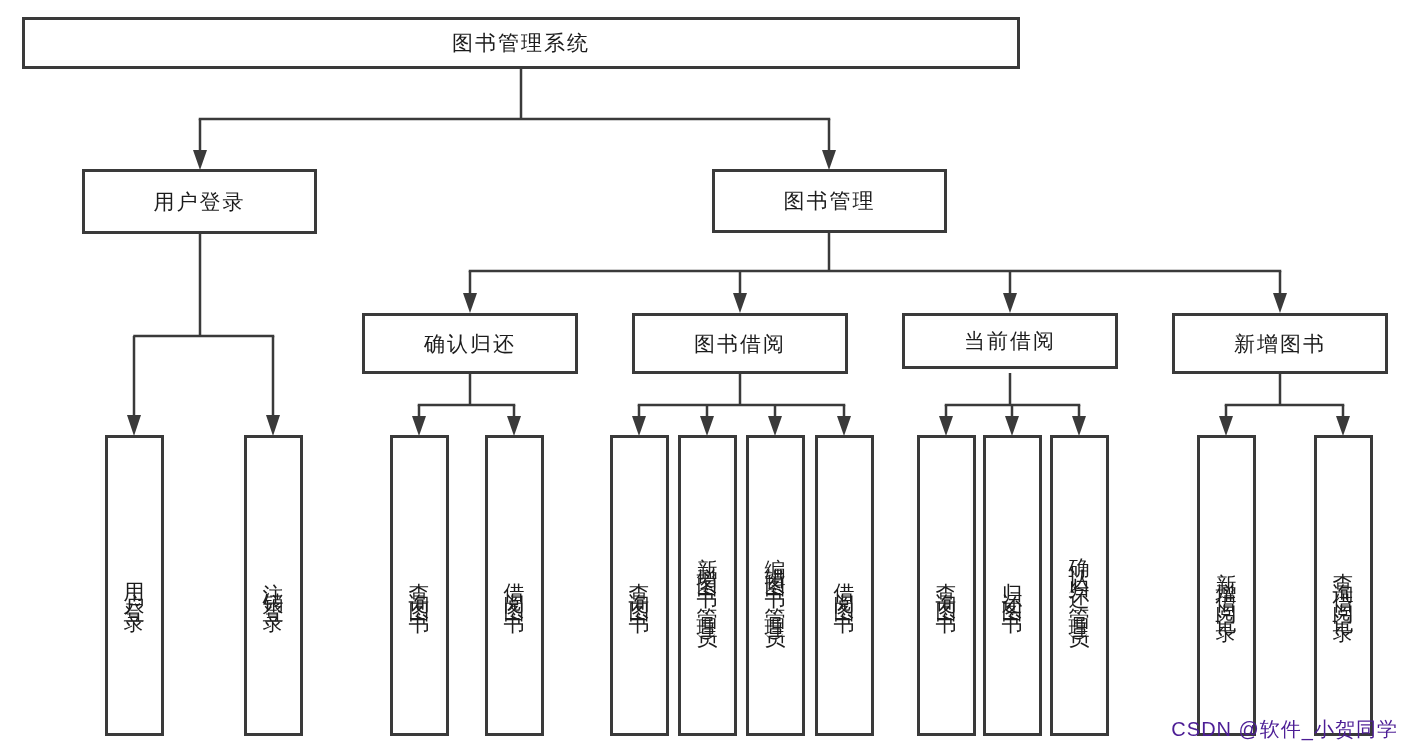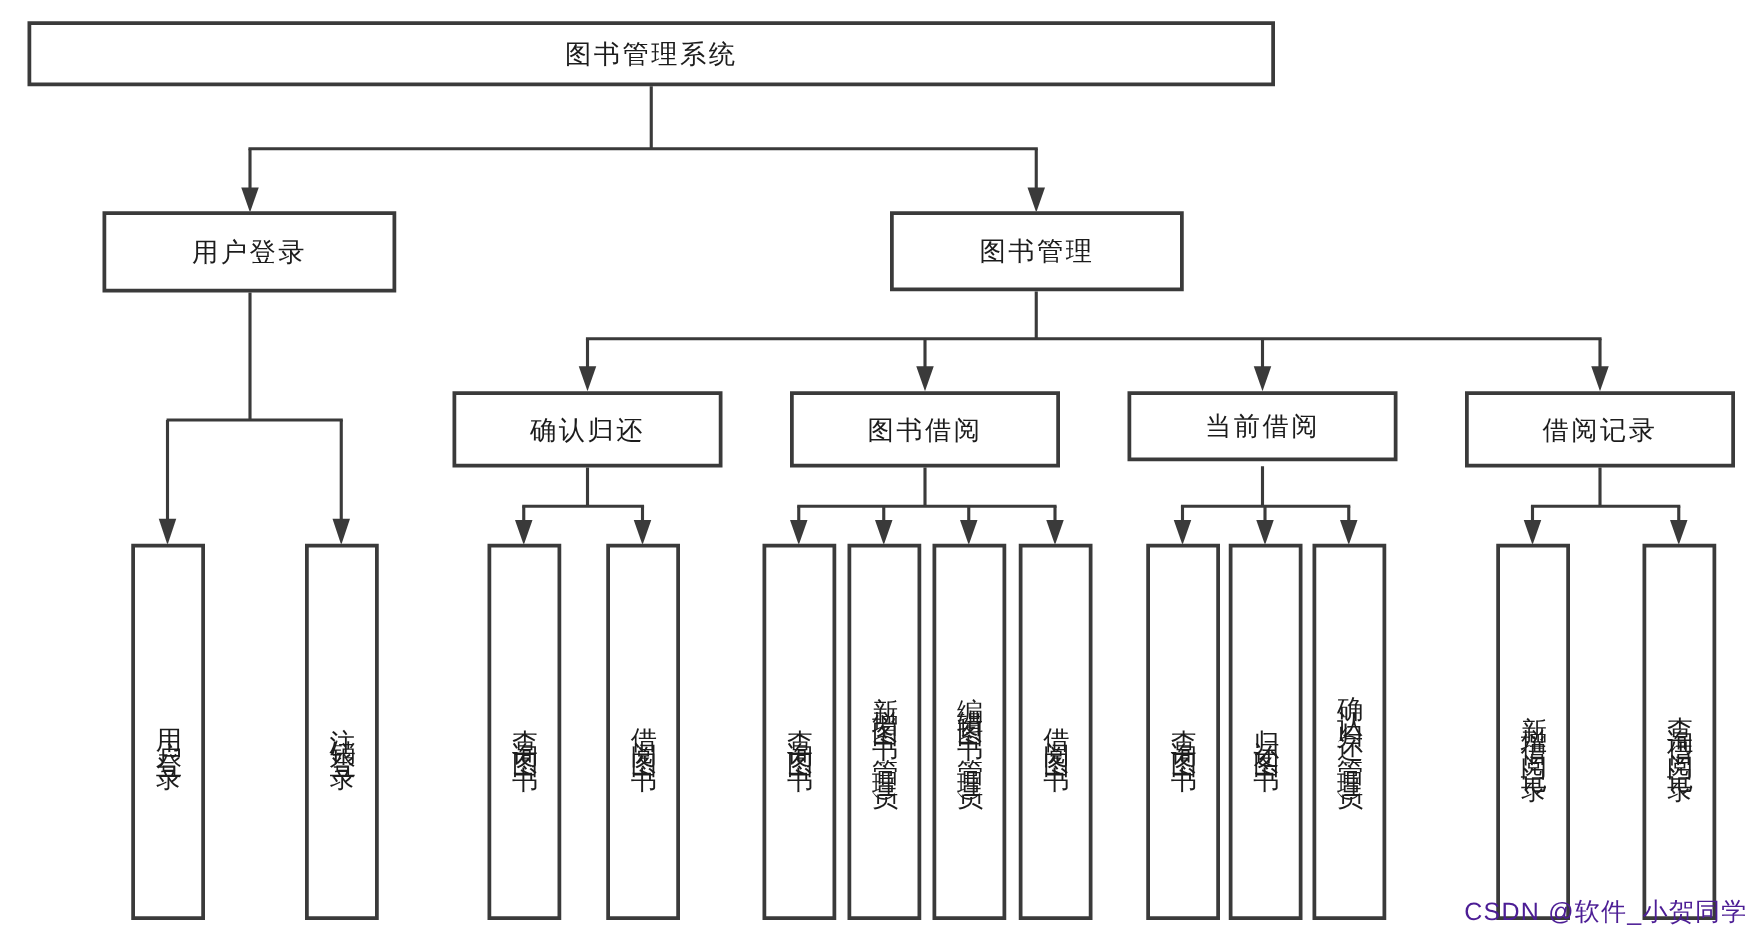--- a/index.html
+++ b/index.html
@@ -132,21 +132,21 @@
   </svg>
 
   <div class="node" style="left:22px; top:17px; width:998px; height:52px;">图书管理系统</div>
 
   <div class="node" style="left:82px; top:169px; width:235px; height:65px;">用户登录</div>
   <div class="node" style="left:712px; top:169px; width:235px; height:64px;">图书管理</div>
 
   <div class="node" style="left:362px; top:313px; width:216px; height:61px;">确认归还</div>
   <div class="node" style="left:632px; top:313px; width:216px; height:61px;text-align:right;">图书借阅</div>
   <div class="node" style="left:902px; top:313px; width:216px; height:56px;">当前借阅</div>
-  <div class="node" style="left:1172px; top:313px; width:216px; height:61px;">借阅记录</div>
+  <div class="node" style="left:1172px; top:313px; width:216px; height:61px;">新增图书</div>
 
   <div class="leaf" style="left:105px;">用户登录</div>
   <div class="leaf" style="left:244px;">注销登录</div>
 
   <div class="leaf" style="left:390px;">查询图书</div>
   <div class="leaf" style="left:485px;">借阅图书</div>
 
   <div class="leaf" style="left:610px;">查询图书</div>
   <div class="leaf" style="left:678px;">新增图书（管理员）</div>
   <div class="leaf" style="left:746px;">编辑图书（管理员）</div>

